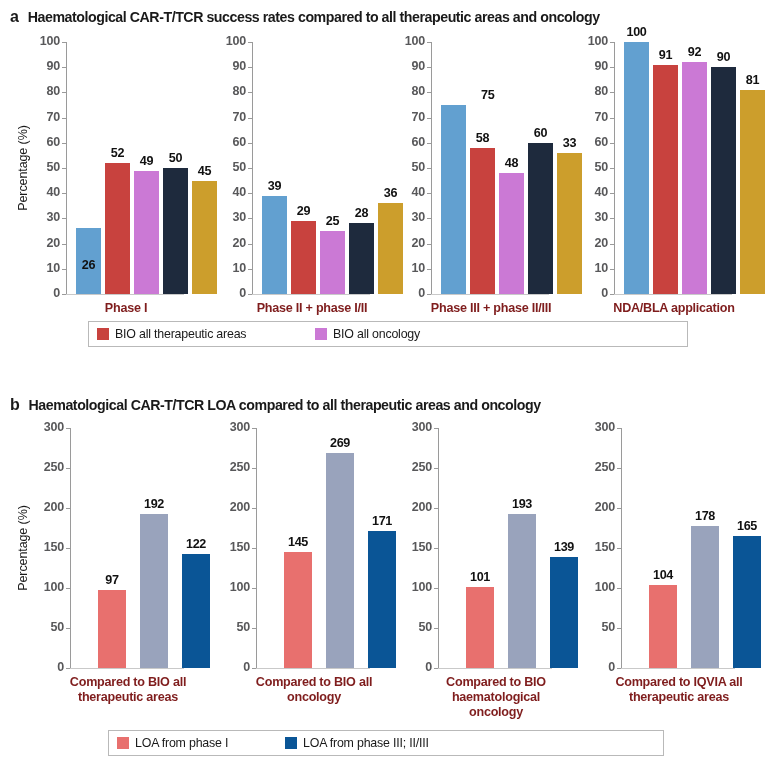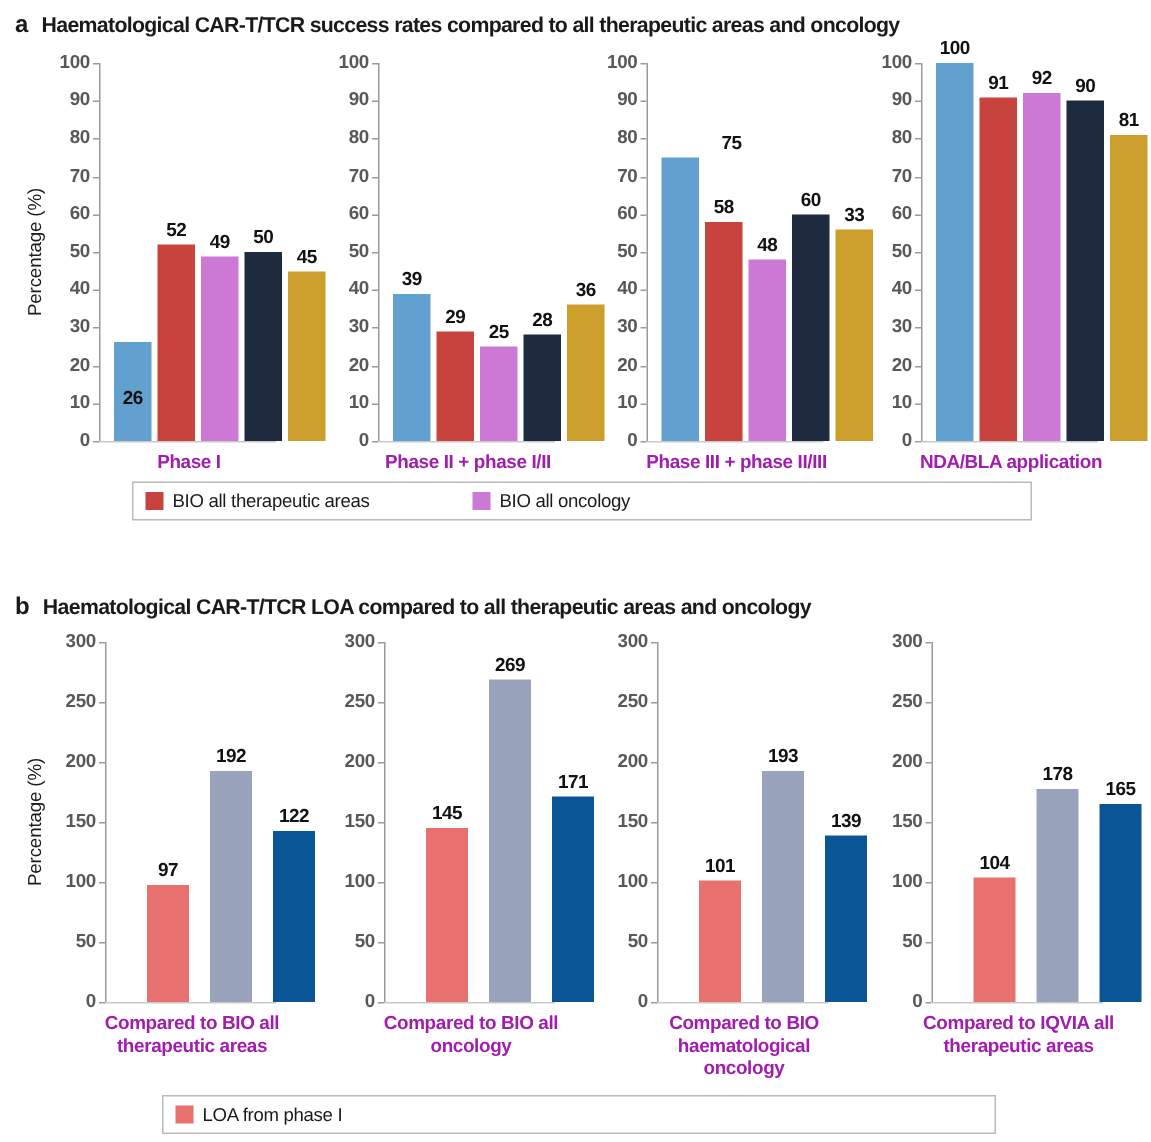--- a/index.html
+++ b/index.html
@@ -76,21 +76,21 @@
 
   .baseline {
     position: absolute;
     height: 1px;
     background: #c9c9c9;
   }
 
   .xcat {
     position: absolute;
     font-size: 12.6px;
-    color: #a21caf;
+    color: #7f1d1d;
     text-align: center;
     line-height: 15px;
     letter-spacing: -0.25px;
   }
 
   
   .legend-box {
     position: absolute;
     border: 1px solid #b9b9b9;
     background: #fff;
@@ -409,16 +409,20 @@
         </div>
       </div>
     </div>
 
   <div class="legend-box" id="legend-b" style="left:108px; top:730px; width:556px;">
       <div class="legend-row">
         <div class="legend-item" style="width: 168px;">
           <span class="swatch" style="background: rgb(232, 112, 110);"></span>
           <span class="legend-text">LOA from phase I</span>
         </div>
+        <div class="legend-item" style="width: 190px;">
+          <span class="swatch" style="background: rgb(10, 85, 150);"></span>
+          <span class="legend-text">LOA from phase III; II/III</span>
+        </div>
       </div>
     </div>
 
 </div>
 
 </body></html>

